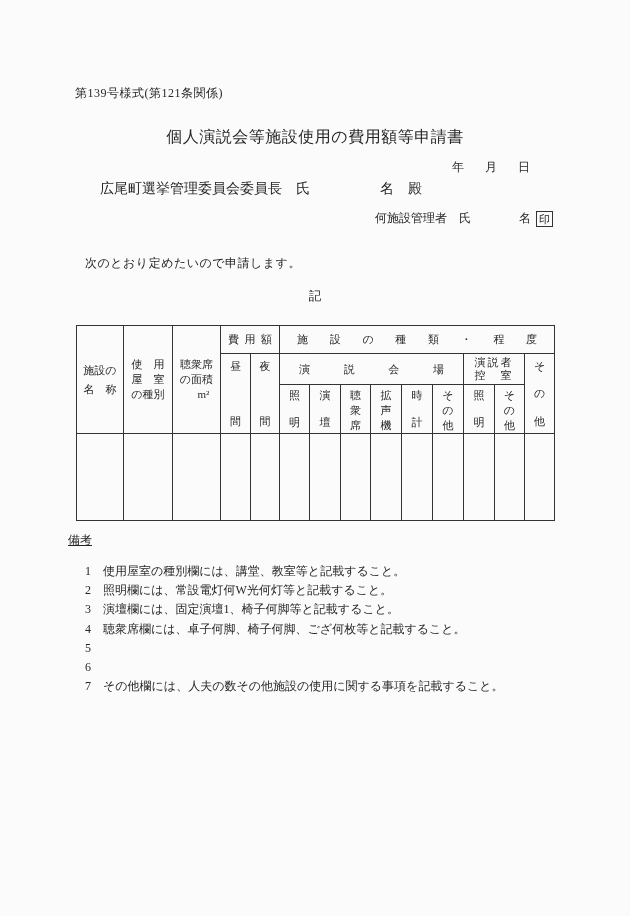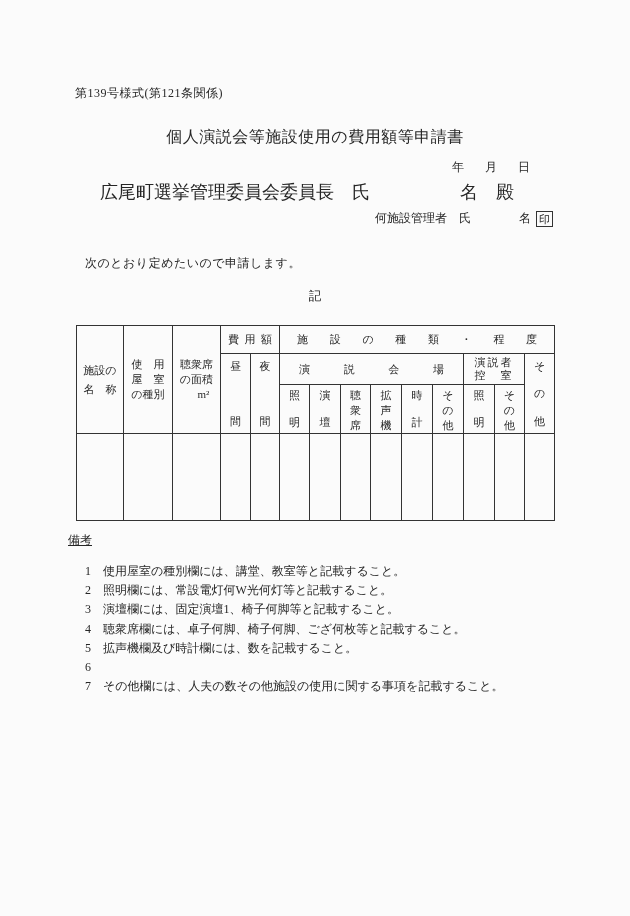--- a/index.html
+++ b/index.html
@@ -11,21 +11,21 @@
     position:relative;
     overflow:hidden;
   }
   .abs { position:absolute; }
   .pre { white-space:pre; }
   .preline { white-space:pre-line; }
 
   .form-number { left:75px; top:85px; font-size:12px; letter-spacing:0.5px; }
   .title { left:0; right:0; top:127px; text-align:center; font-size:16px; letter-spacing:0.5px; }
   .date-line { left:452px; top:159px; width:78px; display:flex; justify-content:space-between; font-size:12px; }
-  .addressee { left:100px; top:180px; font-size:18px; }
+  .addressee { left:100px; top:180px; font-size:14px; }
   .applicant { left:375px; top:210px; font-size:12px; display:flex; align-items:center; }
   .seal { display:inline-block; border:1px solid #333; padding:0 2px; margin-left:5px; font-size:11px; line-height:14px; }
   .statement { left:85px; top:255px; font-size:12px; letter-spacing:0.5px; }
   .ki { left:0; right:0; top:288px; text-align:center; font-size:12.5px; }
 
   table.main-table {
     left:76px; top:325px;
     width:478px;
     border-collapse:collapse;
     table-layout:fixed;
@@ -261,21 +261,20 @@
     <div class="remark-row">
       <span class="remark-num">3</span>
       <span>演壇欄には、固定演壇1、椅子何脚等と記載すること。</span>
     </div>
     <div class="remark-row">
       <span class="remark-num">4</span>
       <span>聴衆席欄には、卓子何脚、椅子何脚、ござ何枚等と記載すること。</span>
     </div>
     <div class="remark-row">
       <span class="remark-num">5</span>
-      <span>拡声機欄及び時計欄には、数を記載すること。</span>
     </div>
     <div class="remark-row">
       <span class="remark-num">6</span>
     </div>
     <div class="remark-row">
       <span class="remark-num">7</span>
       <span>その他欄には、人夫の数その他施設の使用に関する事項を記載すること。</span>
     </div>
   </div>
 

